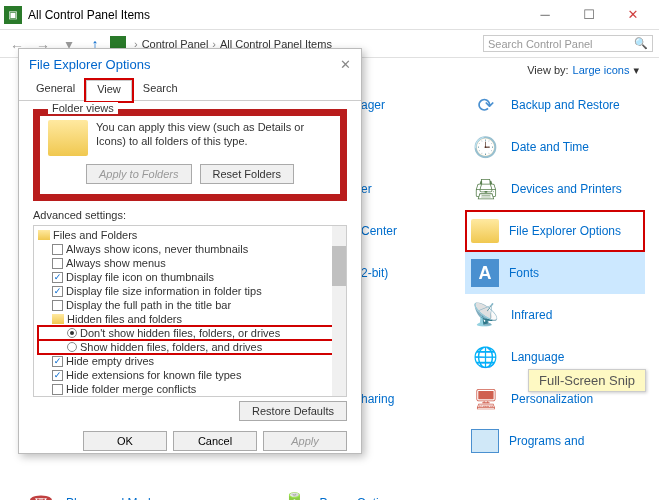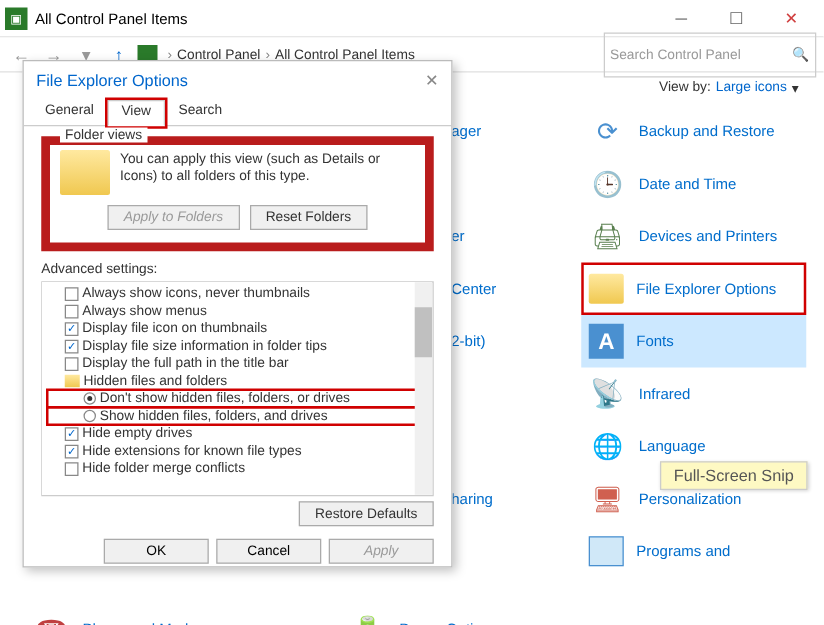--- a/index.html
+++ b/index.html
@@ -11,21 +11,21 @@
 .titlebar-title { flex: 1; font-size: 12px; color: #000; }
 .win-btn { width: 44px; height: 28px; display: flex; align-items: center; justify-content: center; color: #666; font-size: 13px; }
 .win-btn.close { color: #d04040; }
 
 .navbar { height: 28px; background: #fff; border-bottom: 1px solid #e0e0e0; display: flex; align-items: center; padding: 0 6px; gap: 4px; }
 .nav-arrow { width: 22px; height: 22px; display: flex; align-items: center; justify-content: center; color: #999; font-size: 14px; }
 .nav-arrow.enabled { color: #0066cc; }
 .bc-icon { width: 16px; height: 16px; background: #2a7a2a; }
 .bc { display: flex; align-items: center; font-size: 11px; color: #333; }
 .bc-sep { margin: 0 4px; color: #888; }
-.search { margin-left: auto; width: 170px; height: 36px; border: 1px solid #ccc; padding: 0 4px; font-size: 11px; color: #999; display: flex; align-items: center; }
+.search { margin-left: auto; width: 170px; height: 17px; border: 1px solid #ccc; padding: 0 4px; font-size: 11px; color: #999; display: flex; align-items: center; }
 .search-icon { margin-left: auto; color: #888; }
 
 .viewby { height: 24px; display: flex; justify-content: flex-end; align-items: center; padding: 0 20px; font-size: 11px; color: #333; gap: 4px; }
 .viewby a { color: #0066cc; }
 
 .items-area { position: absolute; top: 84px; left: 0; right: 0; bottom: 0; padding: 10px 20px; }
 .item-list { position: absolute; left: 465px; top: 0; width: 180px; }
 .item-mid-list { position: absolute; left: 355px; top: 0; width: 100px; }
 .cp-item { display: flex; align-items: center; height: 42px; gap: 10px; padding: 2px 6px; color: #006dcc; font-size: 12px; }
 .cp-item .label { white-space: nowrap; }
@@ -218,20 +218,24 @@
       </div>
       <div class="fv-btns">
         <div class="btn disabled">Apply to Folders</div>
         <div class="btn">Reset Folders</div>
       </div>
     </div>
 
     <div class="adv-label">Advanced settings:</div>
     <div class="tree">
       <div id="tree-rows">
+          <div class="tree-row ind0">
+            <span class="folder-ic"></span>
+            <span>Files and Folders</span>
+          </div>
           <div class="tree-row ind1">
             <span class="cb"></span>
             <span>Always show icons, never thumbnails</span>
           </div>
           <div class="tree-row ind1">
             <span class="cb"></span>
             <span>Always show menus</span>
           </div>
           <div class="tree-row ind1">
             <span class="cb">✓</span>

